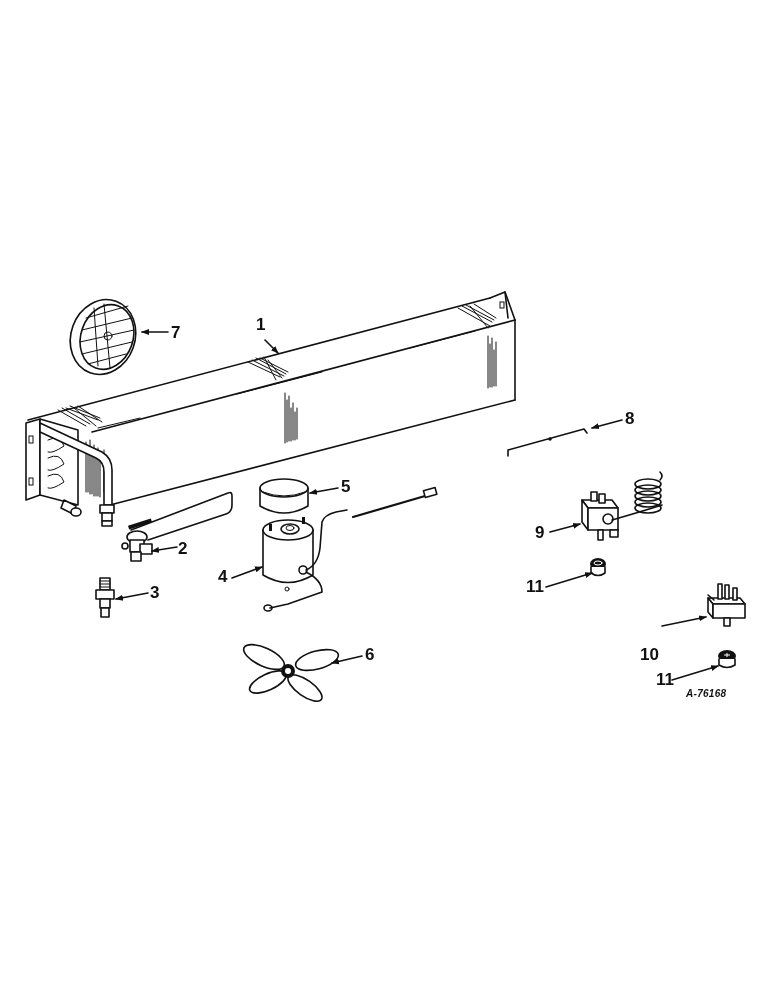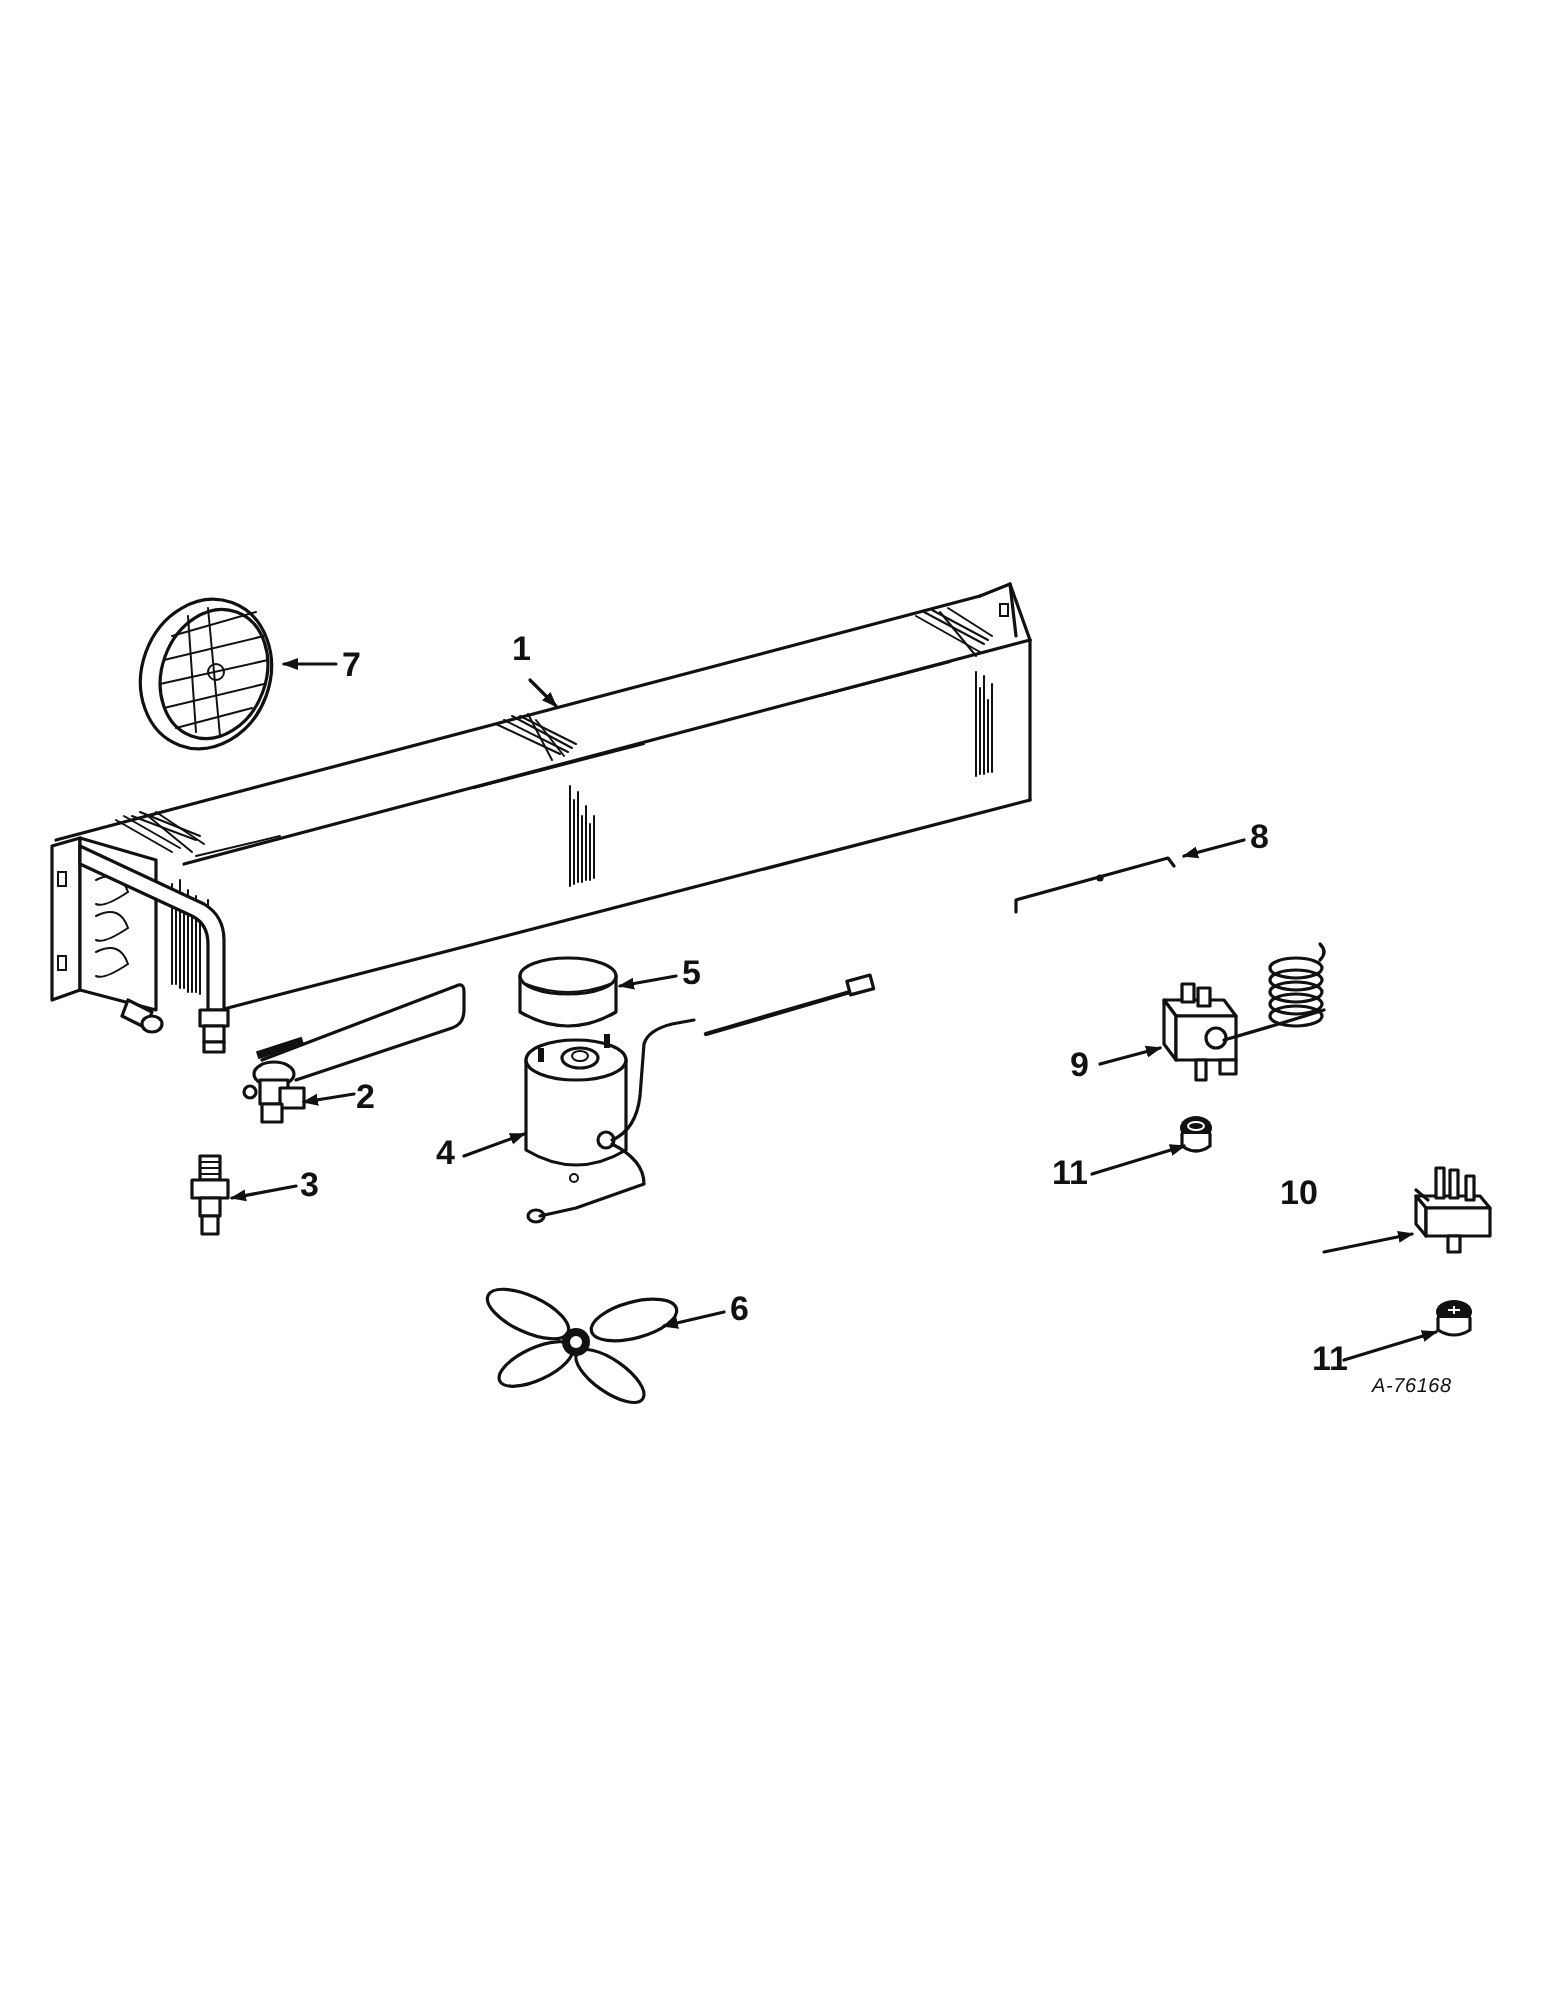--- a/index.html
+++ b/index.html
@@ -30,21 +30,21 @@
       position: absolute;
       font-family: "Liberation Sans", sans-serif;
       font-weight: bold;
       font-size: 17px;
       color: #111;
       line-height: 1;
     }
     .ref {
       position: absolute;
       font-family: "Liberation Sans", sans-serif;
-      font-weight: normal;
+      font-weight: bold;
       font-style: italic;
       font-size: 10px;
       color: #111;
       letter-spacing: 0.3px;
     }
   </style>
 </head>
 <body>
 
 <div id="diagram">
@@ -292,18 +292,18 @@
   
   <span class="label" style="left:256px; top:316px;">1</span>
   <span class="label" style="left:178px; top:540px;">2</span>
   <span class="label" style="left:150px; top:584px;">3</span>
   <span class="label" style="left:218px; top:568px;">4</span>
   <span class="label" style="left:341px; top:478px;">5</span>
   <span class="label" style="left:365px; top:646px;">6</span>
   <span class="label" style="left:171px; top:324px;">7</span>
   <span class="label" style="left:625px; top:410px;">8</span>
   <span class="label" style="left:535px; top:524px;">9</span>
-  <span class="label" style="left:640px; top:588px;">10</span>
+  <span class="label" style="left:640px; top:646px;">10</span>
   <span class="label" style="left:526px; top:578px;">11</span>
   <span class="label" style="left:656px; top:671px;">11</span>
 
   <span class="ref" style="left:686px; top:688px;">A-76168</span>
 </div>
 
 </body></html>

